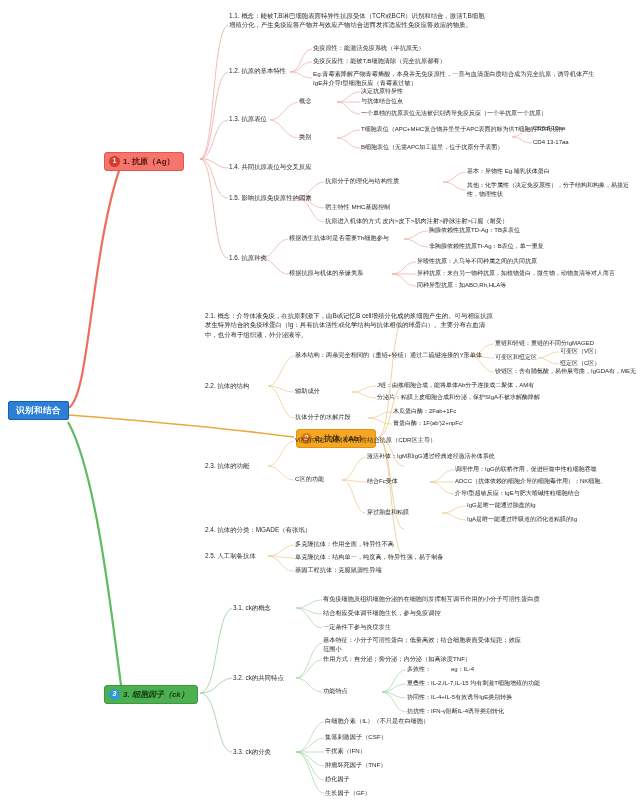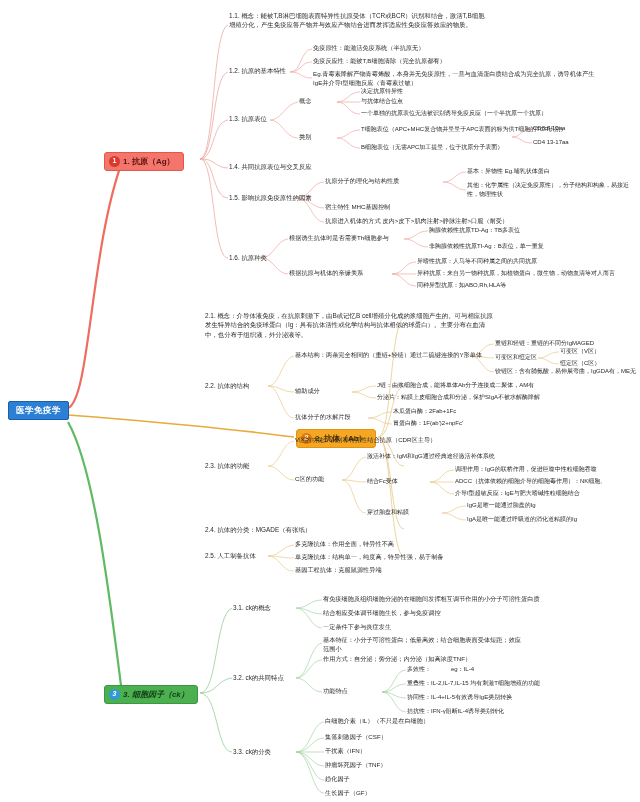--- a/index.html
+++ b/index.html
@@ -211,21 +211,21 @@
     <g stroke="#a3d4a5" stroke-width="0.7" fill="none">
       <path d="M 296 752 C 310 752 312 723 324 722"></path>
       <path d="M 296 752 C 310 752 312 738 324 738"></path>
       <path d="M 296 752 C 310 752 312 752 324 752"></path>
       <path d="M 296 752 C 310 752 312 766 324 766"></path>
       <path d="M 296 752 C 310 752 312 780 324 780"></path>
       <path d="M 296 752 C 310 752 312 794 324 793"></path>
     </g>
   </svg>
 
-  <div class="node root-node" style="left:8px; top:401px;">医学免疫学</div>
+  <div class="node root-node" style="left:8px; top:401px;">识别和结合</div>
 
   <div class="node main-node red" style="left:104px; top:152px;">
     <span class="bullet red">1</span>
     <span>1. 抗原（Ag）</span>
   </div>
 
   <div class="node main-node orange" style="left:296px; top:429px;">
     <span class="bullet orange">2</span>
     <span>2. 抗体（Ab）</span>
   </div>

